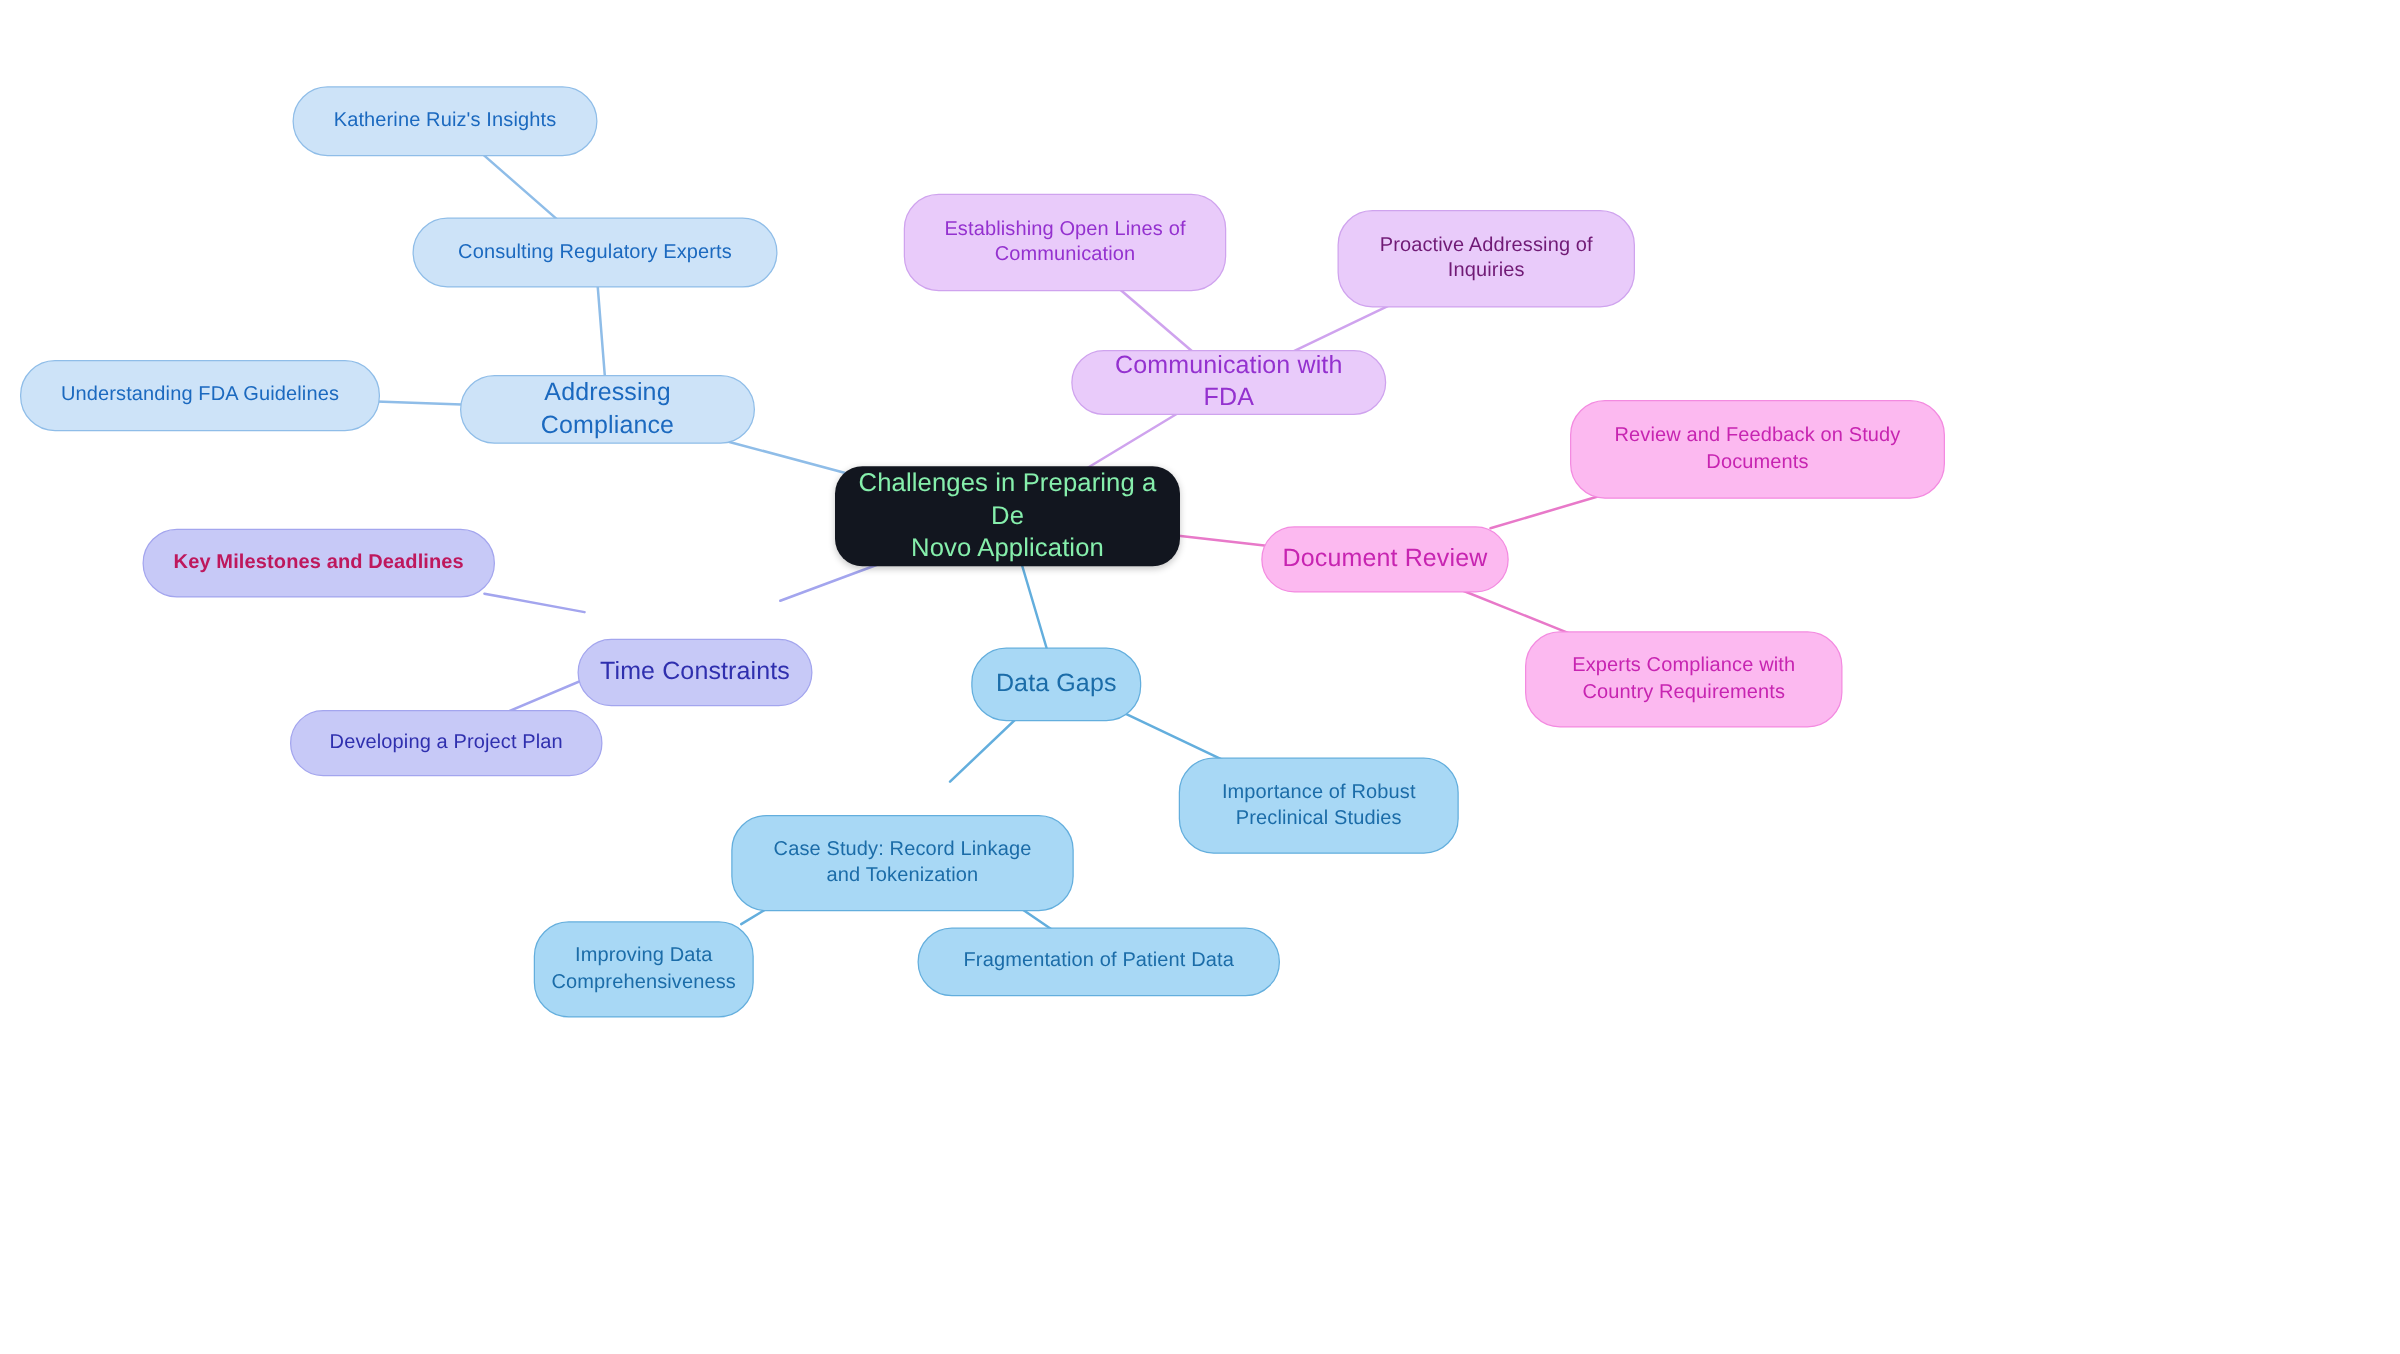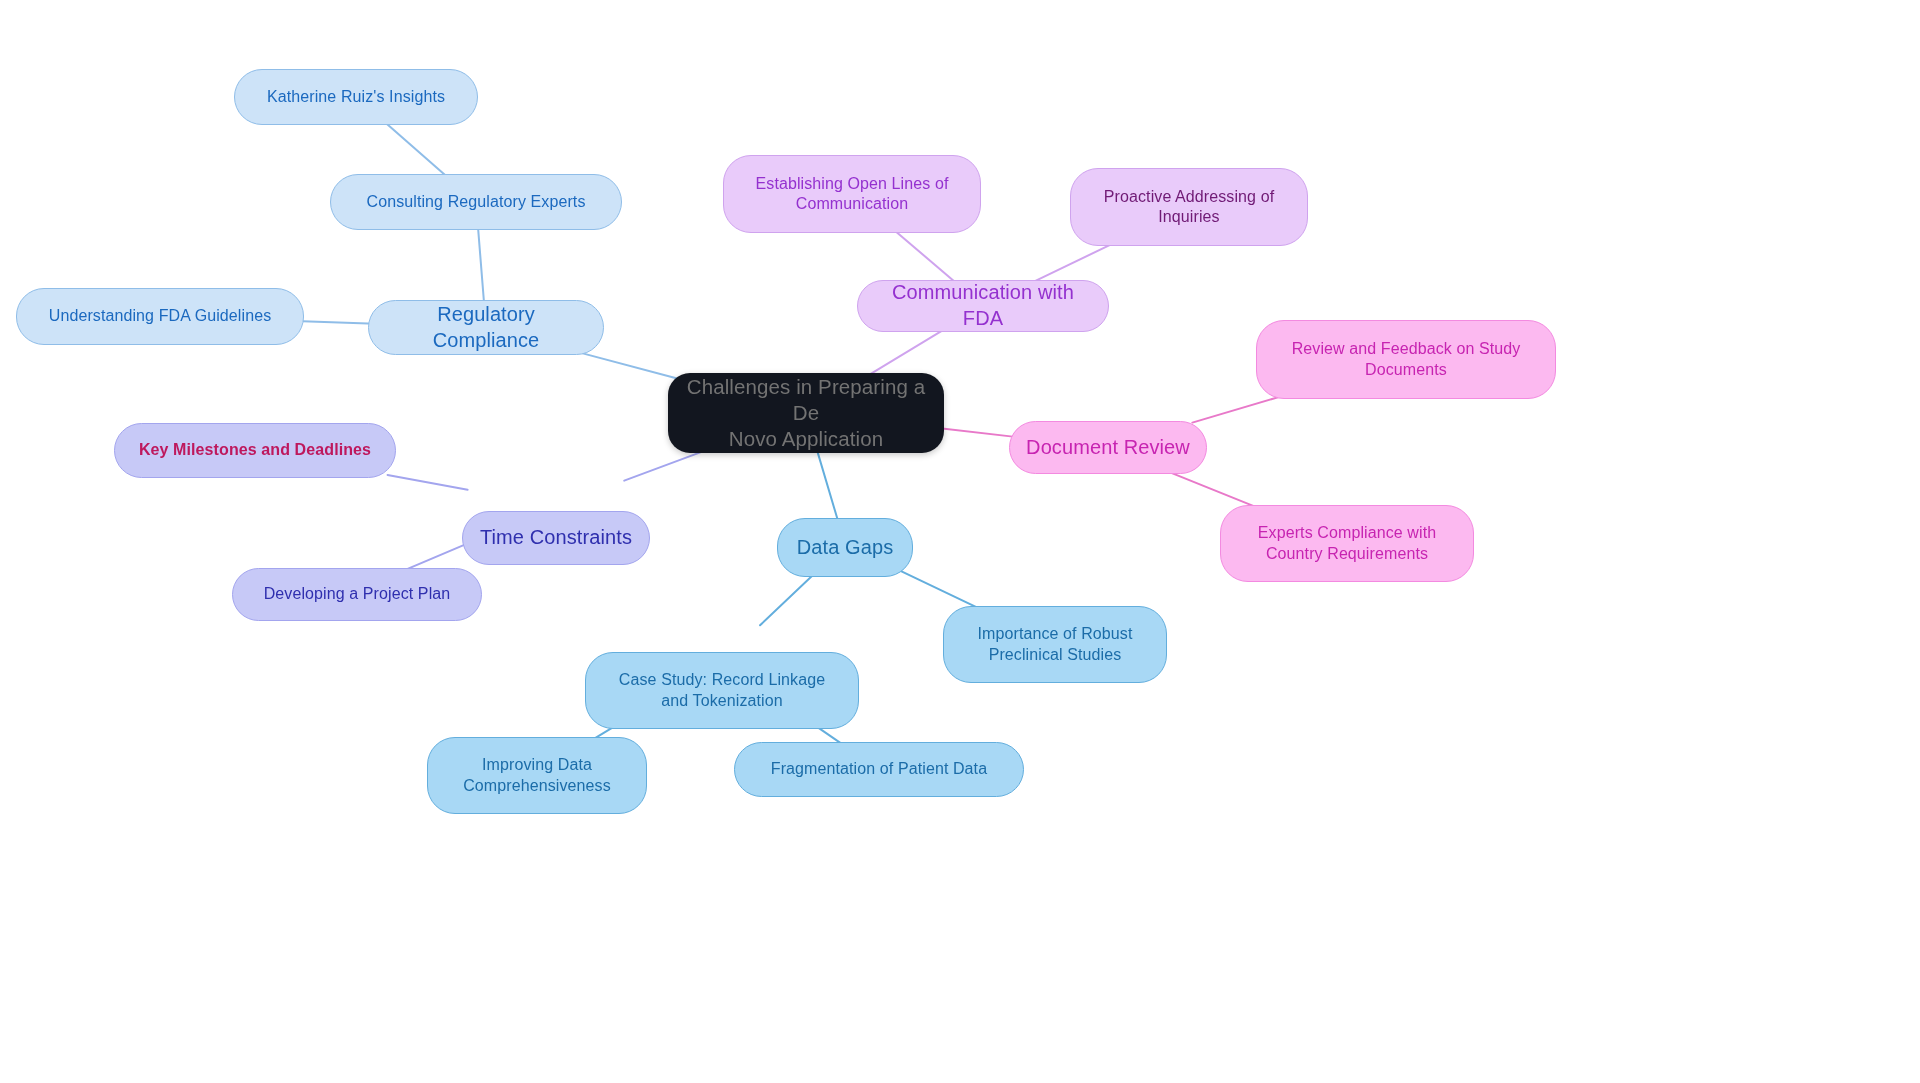--- a/index.html
+++ b/index.html
@@ -69,35 +69,35 @@
       <line x1="662.0007894736842" y1="697.69" x2="592.9992105263158" y2="739.31" stroke="#63aedd" stroke-width="2" stroke-linecap="round"></line>
       <line x1="774.6095370370371" y1="697.69" x2="841.4217592592593" y2="743.65" stroke="#63aedd" stroke-width="2" stroke-linecap="round"></line>
       <line x1="935.72" y1="427.81900662251655" x2="1014.94" y2="436.86897350993377" stroke="#e879c9" stroke-width="2" stroke-linecap="round"></line>
       <line x1="1192.3543181818181" y1="422.59" x2="1280.2643181818182" y2="396.63" stroke="#e879c9" stroke-width="2" stroke-linecap="round"></line>
       <line x1="1170.0155208333333" y1="472.40999999999997" x2="1256.9019791666667" y2="507.31" stroke="#e879c9" stroke-width="2" stroke-linecap="round"></line>
       <line x1="868.1981308411215" y1="375.4" x2="942.571214953271" y2="330.44" stroke="#cfa3ee" stroke-width="2" stroke-linecap="round"></line>
       <line x1="954.4139285714285" y1="281.56" x2="894.8791071428572" y2="230.66" stroke="#cfa3ee" stroke-width="2" stroke-linecap="round"></line>
       <line x1="1033.8549494949496" y1="281.56" x2="1112.7175757575758" y2="243.66" stroke="#cfa3ee" stroke-width="2" stroke-linecap="round"></line>
     </svg>
   <div id="nodes">
-      <div class="node root" style="left: 668px; top: 373px; width: 276px; height: 80px; background: rgb(18, 22, 31); color: #737373; border-color: rgb(18, 22, 31);">Challenges in Preparing a De
+      <div class="node root" style="left: 668px; top: 373px; width: 276px; height: 80px; background: rgb(18, 22, 31); color: #86efac; border-color: rgb(18, 22, 31);">Challenges in Preparing a De
 Novo Application</div>
-      <div class="node branch" style="left: 368px; top: 300px; width: 236px; height: 55px; background: rgb(205, 227, 248); color: rgb(27, 105, 191); border-color: rgb(143, 189, 232);">Regulatory Compliance</div>
+      <div class="node branch" style="left: 368px; top: 300px; width: 236px; height: 55px; background: rgb(205, 227, 248); color: rgb(27, 105, 191); border-color: rgb(143, 189, 232);">Addressing Compliance</div>
       <div class="node leaf" style="left: 16px; top: 288px; width: 288px; height: 57px; background: rgb(205, 227, 248); color: rgb(27, 105, 191); border-color: rgb(143, 189, 232);">Understanding FDA Guidelines</div>
       <div class="node leaf" style="left: 330px; top: 174px; width: 292px; height: 56px; background: rgb(205, 227, 248); color: rgb(27, 105, 191); border-color: rgb(143, 189, 232);">Consulting Regulatory Experts</div>
       <div class="node leaf" style="left: 234px; top: 69px; width: 244px; height: 56px; background: rgb(205, 227, 248); color: rgb(27, 105, 191); border-color: rgb(143, 189, 232);">Katherine Ruiz's Insights</div>
       <div class="node branch" style="left: 462px; top: 479px; width: 188px; height: 54px; background: rgb(199, 201, 247); color: rgb(47, 47, 174); border-color: rgb(163, 165, 238); margin-top: 32px;">Time Constraints</div>
       <div class="node leaf" style="left: 114px; top: 423px; width: 282px; height: 55px; background: rgb(199, 201, 247); color: #be185d; border-color: rgb(163, 165, 238); font-weight: bold;">Key Milestones and Deadlines</div>
       <div class="node leaf" style="left: 232px; top: 568px; width: 250px; height: 53px; background: rgb(199, 201, 247); color: rgb(47, 47, 174); border-color: rgb(163, 165, 238);">Developing a Project Plan</div>
       <div class="node branch" style="left: 777px; top: 518px; width: 136px; height: 59px; background: rgb(168, 216, 245); color: rgb(27, 108, 168); border-color: rgb(99, 174, 221);">Data Gaps</div>
       <div class="node leaf" style="left: 585px; top: 652px; width: 274px; height: 77px; background: rgb(168, 216, 245); color: rgb(27, 108, 168); border-color: rgb(99, 174, 221);">Case Study: Record Linkage
 and Tokenization</div>
       <div class="node leaf" style="left: 943px; top: 606px; width: 224px; height: 77px; background: rgb(168, 216, 245); color: rgb(27, 108, 168); border-color: rgb(99, 174, 221);">Importance of Robust
 Preclinical Studies</div>
-      <div class="node leaf" style="left: 427px; top: 737px; width: 220px; height: 77px; background: rgb(168, 216, 245); color: rgb(27, 108, 168); border-color: rgb(99, 174, 221);">Improving Data
+      <div class="node leaf" style="left: 427px; top: 737px; width: 176px; height: 77px; background: rgb(168, 216, 245); color: rgb(27, 108, 168); border-color: rgb(99, 174, 221);">Improving Data
 Comprehensiveness</div>
       <div class="node leaf" style="left: 734px; top: 742px; width: 290px; height: 55px; background: rgb(168, 216, 245); color: rgb(27, 108, 168); border-color: rgb(99, 174, 221);">Fragmentation of Patient Data</div>
       <div class="node branch" style="left: 1009px; top: 421px; width: 198px; height: 53px; background: rgb(252, 185, 240); color: rgb(199, 36, 177); border-color: rgb(243, 138, 224);">Document Review</div>
       <div class="node leaf" style="left: 1256px; top: 320px; width: 300px; height: 79px; background: rgb(252, 185, 240); color: rgb(199, 36, 177); border-color: rgb(243, 138, 224);">Review and Feedback on Study
 Documents</div>
       <div class="node leaf" style="left: 1220px; top: 505px; width: 254px; height: 77px; background: rgb(252, 185, 240); color: rgb(199, 36, 177); border-color: rgb(243, 138, 224);">Experts Compliance with
 Country Requirements</div>
       <div class="node branch" style="left: 857px; top: 280px; width: 252px; height: 52px; background: rgb(233, 203, 250); color: rgb(148, 49, 207); border-color: rgb(207, 163, 238);">Communication with FDA</div>
       <div class="node leaf" style="left: 723px; top: 155px; width: 258px; height: 78px; background: rgb(233, 203, 250); color: rgb(148, 49, 207); border-color: rgb(207, 163, 238);">Establishing Open Lines of
 Communication</div>

